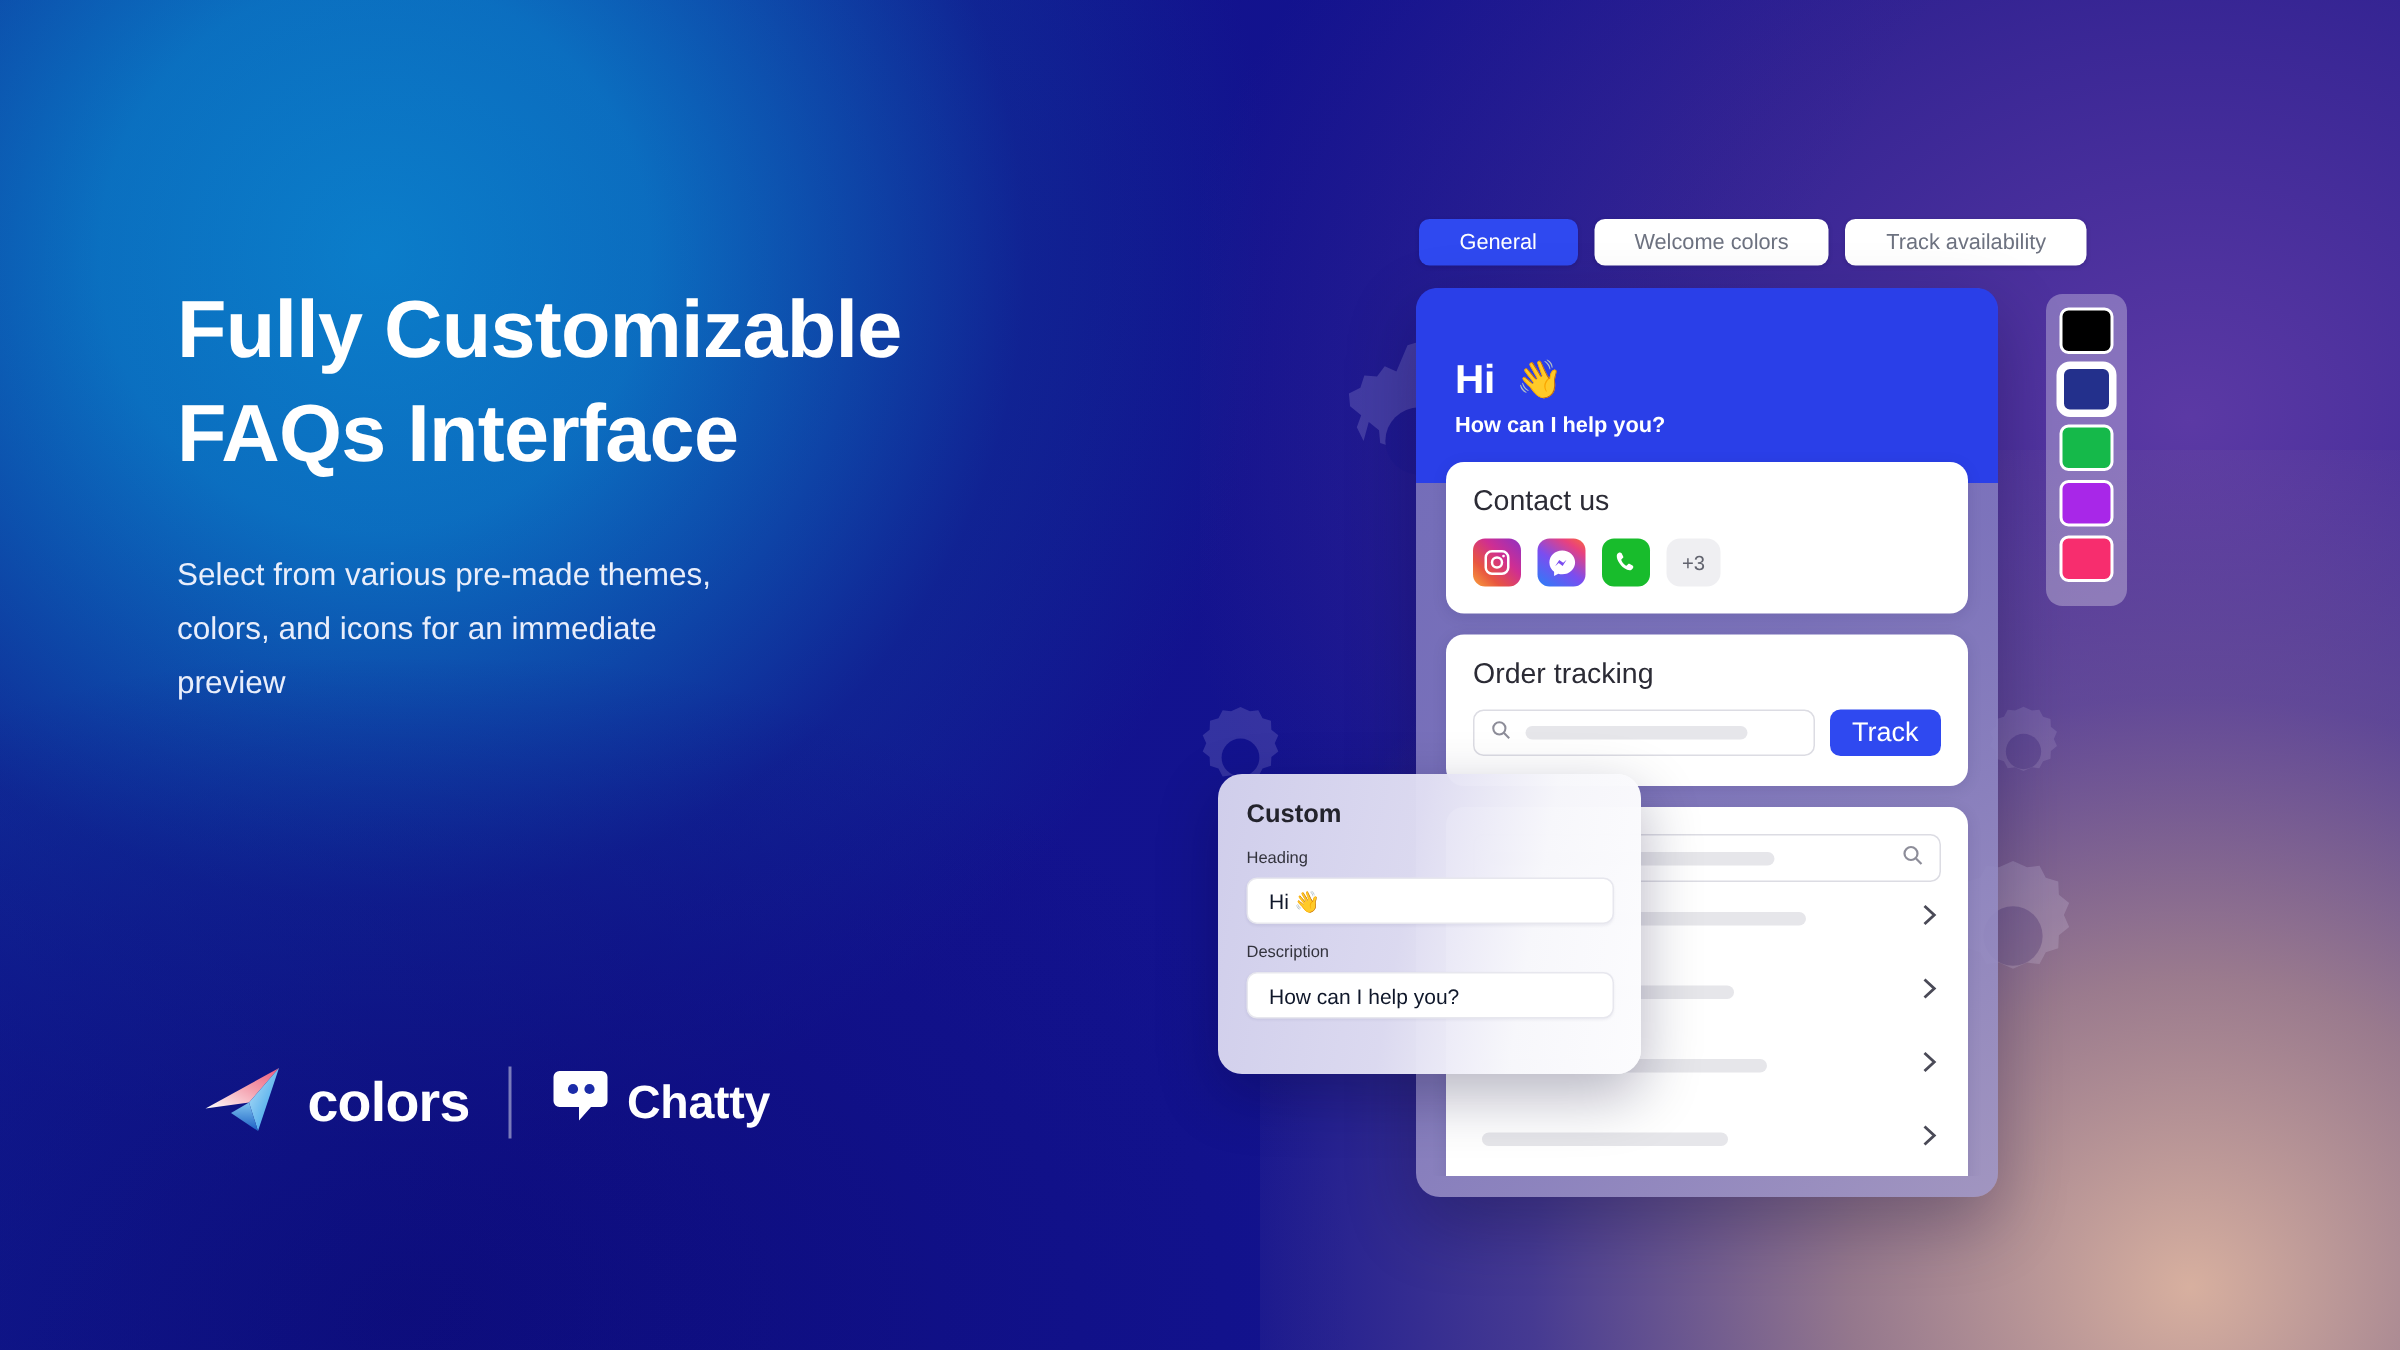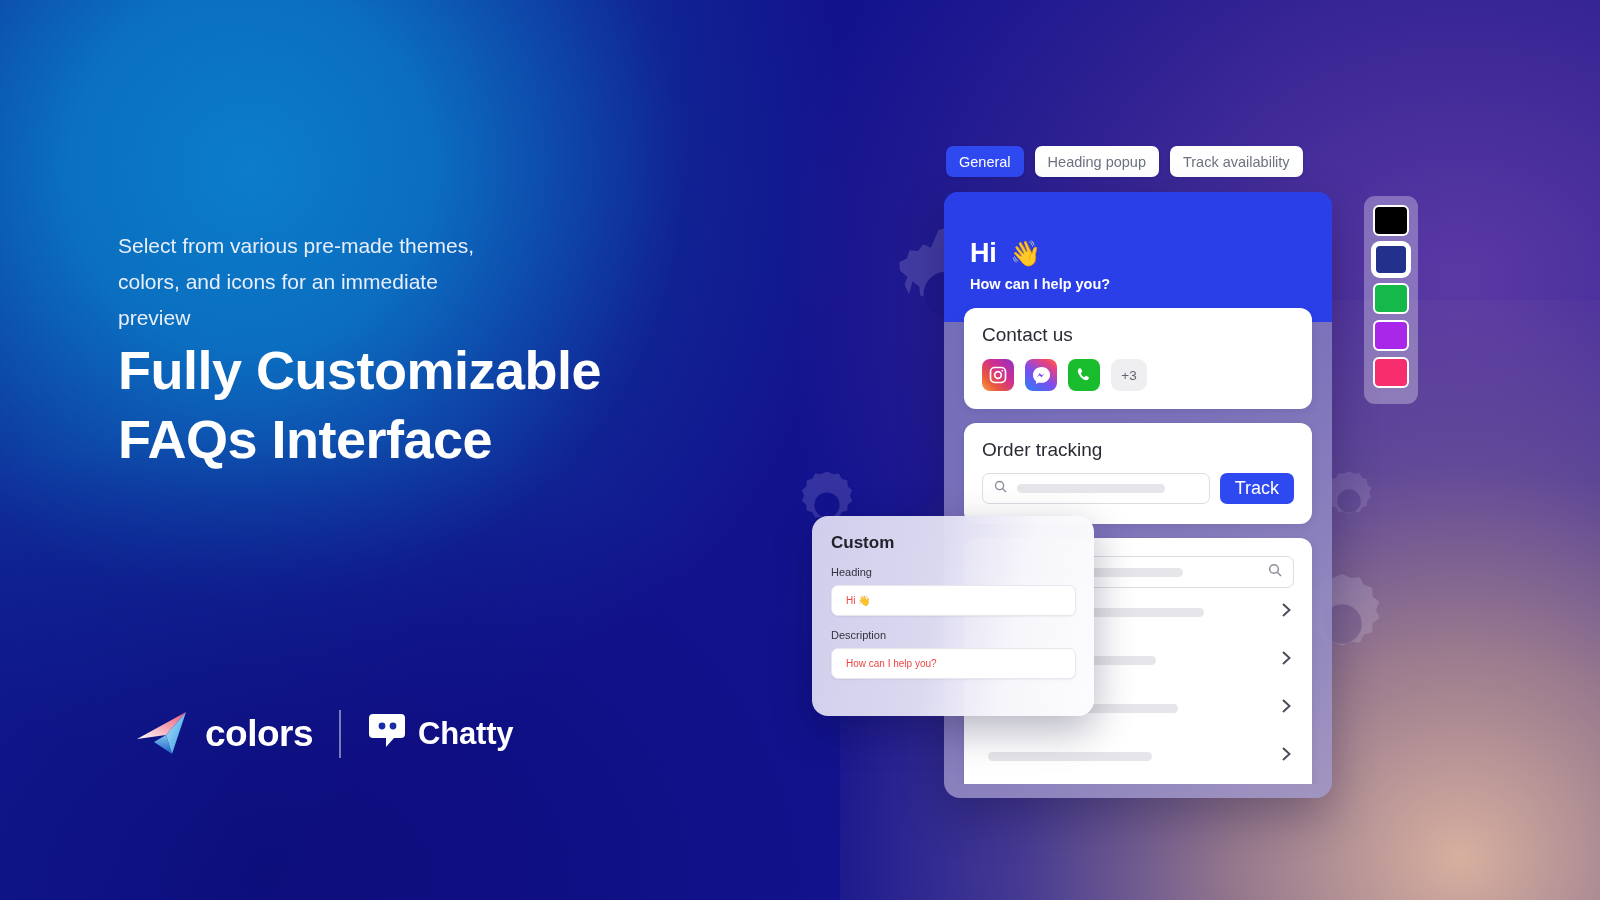--- a/index.html
+++ b/index.html
@@ -59,21 +59,21 @@
   
   #brand { position:absolute; left:136px; top:708px; display:flex; align-items:center; gap:26px; }
   .brand-unit { display:flex; align-items:center; gap:11px; }
   #avada-word { color:#fff; font-size:37px; font-weight:700; letter-spacing:-0.5px; }
   #chatty-word { color:#fff; font-size:31px; font-weight:700; letter-spacing:-0.2px; }
   #brand-divider { width:2px; height:48px; background:rgba(255,255,255,.45); }
 
   
   #tabs { position:absolute; left:946px; top:146px; display:flex; gap:11px; }
   .tab {
-    height:31px; padding:0 13px; border-radius:7px;
+    height:31px; padding:0 27px; border-radius:7px;
     background:#fff; color:#6d7280; font-size:14.5px;
     display:flex; align-items:center; justify-content:center;
     box-shadow:0 1px 3px rgba(10,10,60,.18);
     white-space:nowrap; cursor:pointer;
   }
   .tab.active { background:#2f49f0; color:#fff; }
 
   
   #widget-backing {
     position:absolute; left:944px; top:192px; width:388px; height:606px;
@@ -154,21 +154,21 @@
     border-radius:16px; overflow:hidden;
     background:linear-gradient(100deg, rgba(214,212,238,.97) 0%, rgba(225,223,243,.97) 44%, rgba(247,247,251,.99) 72%, rgba(252,252,254,.99) 100%);
     box-shadow:0 14px 40px rgba(10,8,50,.30);
     padding:17px 18px 0 19px;
   }
   #custom-title { color:#23232c; font-size:17px; font-weight:700; }
   .fld-label { color:#33333d; font-size:11px; margin-top:13px; }
   .fld {
     margin-top:7px; height:31px; background:#fff; border-radius:7px;
     border:1px solid #e7e7ee; display:flex; align-items:center; padding:0 14px;
-    color:#ef4444; font-size:10px;
+    color:#0f172a; font-size:14px;
     box-shadow:0 1px 2px rgba(20,16,70,.06);
     white-space:nowrap; overflow:hidden;
   }
 </style>
 </head>
 <body>
 
 <div id="bg">
   <div class="bg-base"></div>
   <div class="bg-cyan"></div>
@@ -197,25 +197,25 @@
   </div>
   <div class="gear" id="gear-4">
     <svg viewBox="0 0 100 100" width="62" height="62" aria-hidden="true">
       <path fill="#ded9f4" d="M50 2l9 4 8-1 4 7.6 8 2.5.4 8.4 6.6 5.3-3.4 7.7 3.4 7.7-6.6 5.3-.4 8.4-8 2.5-4 7.6-8-1-9 4-9-4-8 1-4-7.6-8-2.5-.4-8.4-6.6-5.3 3.4-7.7-3.4-7.7 6.6-5.3.4-8.4 8-2.5 4-7.6 8 1z"></path>
       <circle cx="50" cy="50" r="19" fill="#4d3f8c"></circle>
     </svg>
   </div>
 </div>
 
 <div id="hero">
+  <div id="headline">Fully Customizable
+FAQs Interface</div>
   <div id="subhead">Select from various pre-made themes,
 colors, and icons for an immediate
 preview</div>
-  <div id="headline">Fully Customizable
-FAQs Interface</div>
 </div>
 
 <div id="brand">
   <div class="brand-unit">
     <span>
       <svg width="58" height="48" viewBox="0 0 58 48" aria-hidden="true">
         <defs>
           <linearGradient id="pgA" x1="0" y1="1" x2="1" y2="0">
             <stop offset="0" stop-color="#ffffff"></stop>
               <stop offset="55%" stop-color="#f4a0ae"></stop>
@@ -245,21 +245,21 @@
         <circle cx="15" cy="14" r="3.4" fill="#1b2ba8"></circle>
         <circle cx="26" cy="14" r="3.4" fill="#1b2ba8"></circle>
       </svg>
     </span>
     <span id="chatty-word">Chatty</span>
   </div>
 </div>
 
 <div id="tabs">
   <div class="tab active">General</div>
-  <div class="tab">Heading popup</div>
+  <div class="tab">Welcome colors</div>
   <div class="tab">Track availability</div>
 </div>
 
 <div id="widget-backing"></div>
 
 <div id="widget">
 
   <div id="widget-head" style="background: rgb(42, 63, 232);">
     <div id="greet-row">
       <span id="greet-title">Hi</span>

